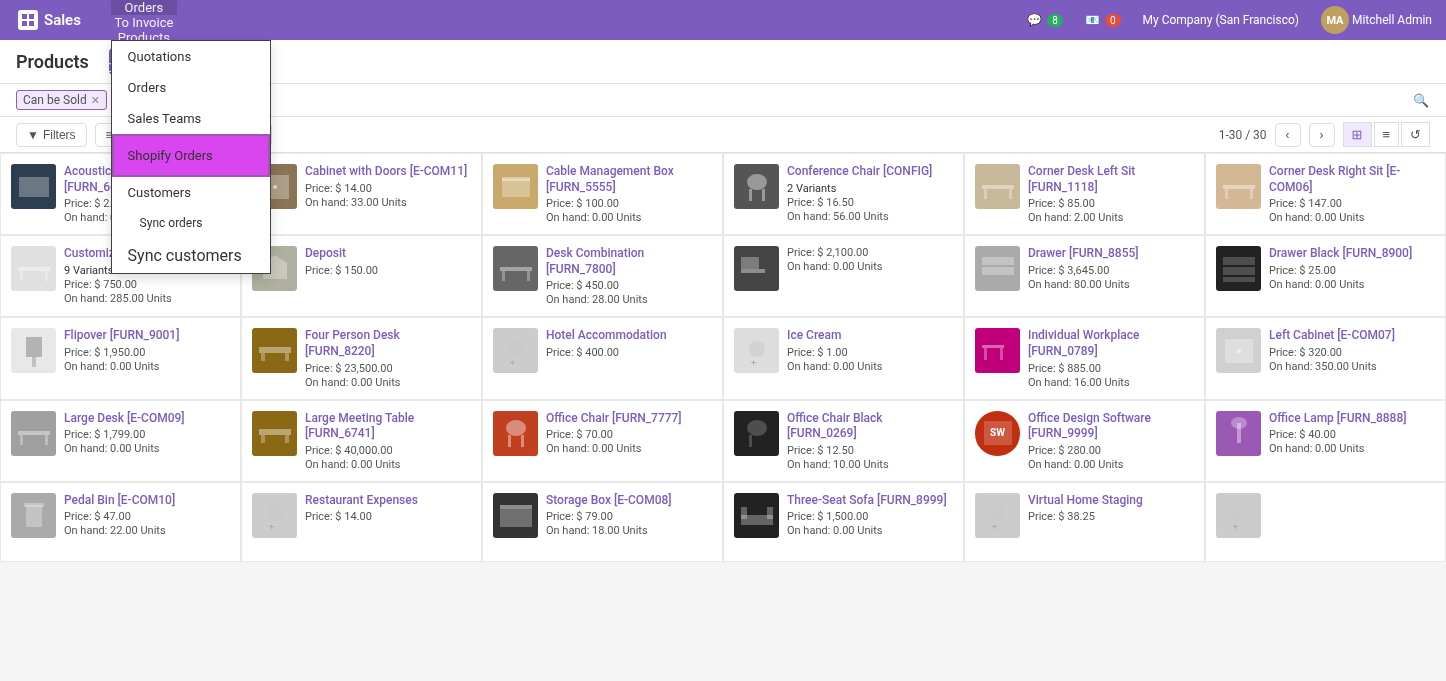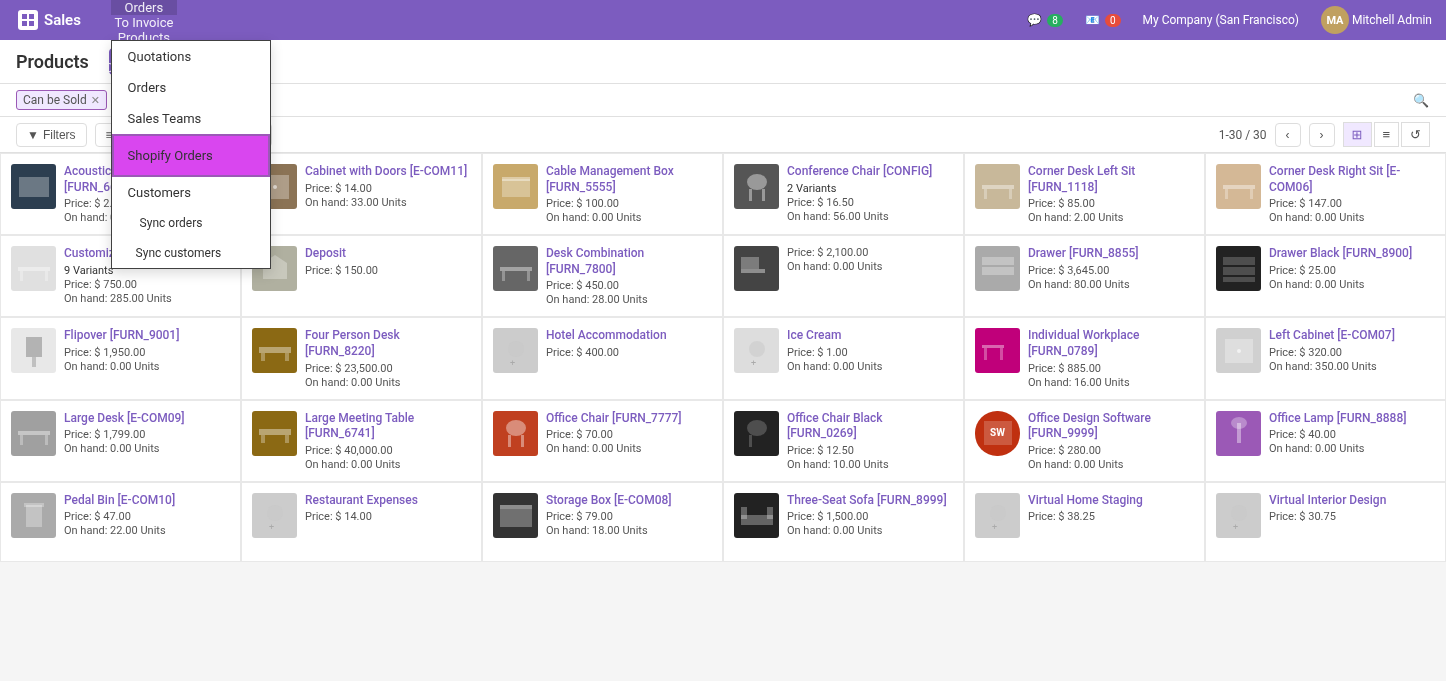--- a/index.html
+++ b/index.html
@@ -298,21 +298,21 @@
     <div class="nav-item active" style="position:relative;">
       <span>Orders</span>
 
       <div class="dropdown-menu">
         <div class="dropdown-item">Quotations</div>
         <div class="dropdown-item">Orders</div>
         <div class="dropdown-item">Sales Teams</div>
         <div class="dropdown-item highlighted">Shopify Orders</div>
         <div class="dropdown-item">Customers</div>
         <div class="dropdown-item" style="padding-left:28px; font-size:12px;">Sync orders</div>
-        <div class="dropdown-item" style="padding-left:24px; font-size:12px;">Sync customers</div>
+        <div class="dropdown-item" style="padding-left:16px; font-size:16px;">Sync customers</div>
       </div>
     </div>
     <div class="nav-item">
       <span>To Invoice</span>
     </div>
     <div class="nav-item">
       <span>Products</span>
     </div>
     <div class="nav-item">
       <span>Reporting</span>
@@ -768,19 +768,15 @@
           <div class="product-price">Price: $ 38.25</div>
         </div>
       </div>
       <div class="product-card">
         <div class="product-img" style="background: rgb(204, 204, 204);">
           <svg viewBox="0 0 40 40" width="40" height="40">
             <circle cx="20" cy="18" r="8" fill="rgba(200,200,200,0.5)"></circle>
             <text x="14" y="35" fill="#aaa" font-size="9">+</text>
           </svg>
         </div>
-        <div class="product-info">
-          <div class="product-name">Virtual Interior Design</div>
-          <div class="product-price">Price: $ 30.75</div>
-        </div>
       </div>
     </div>
 </div>
 
 </body></html>

